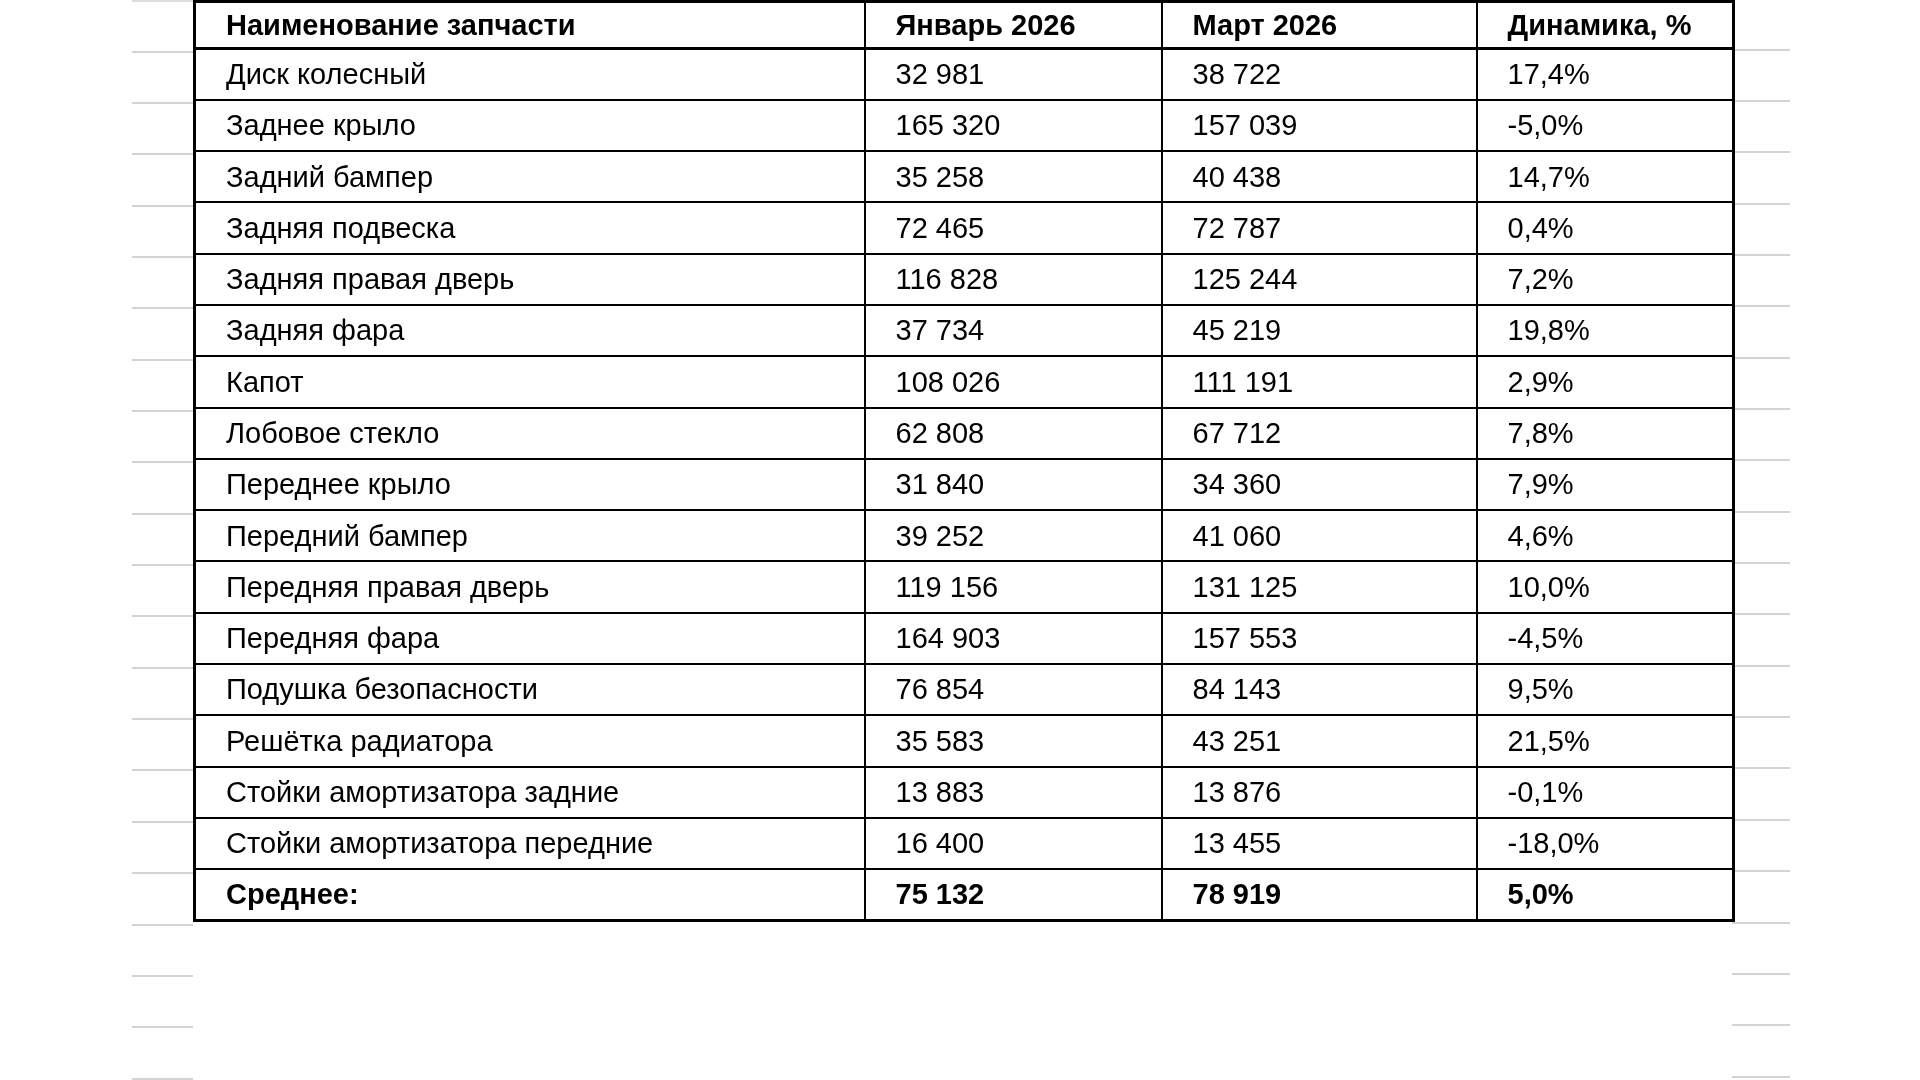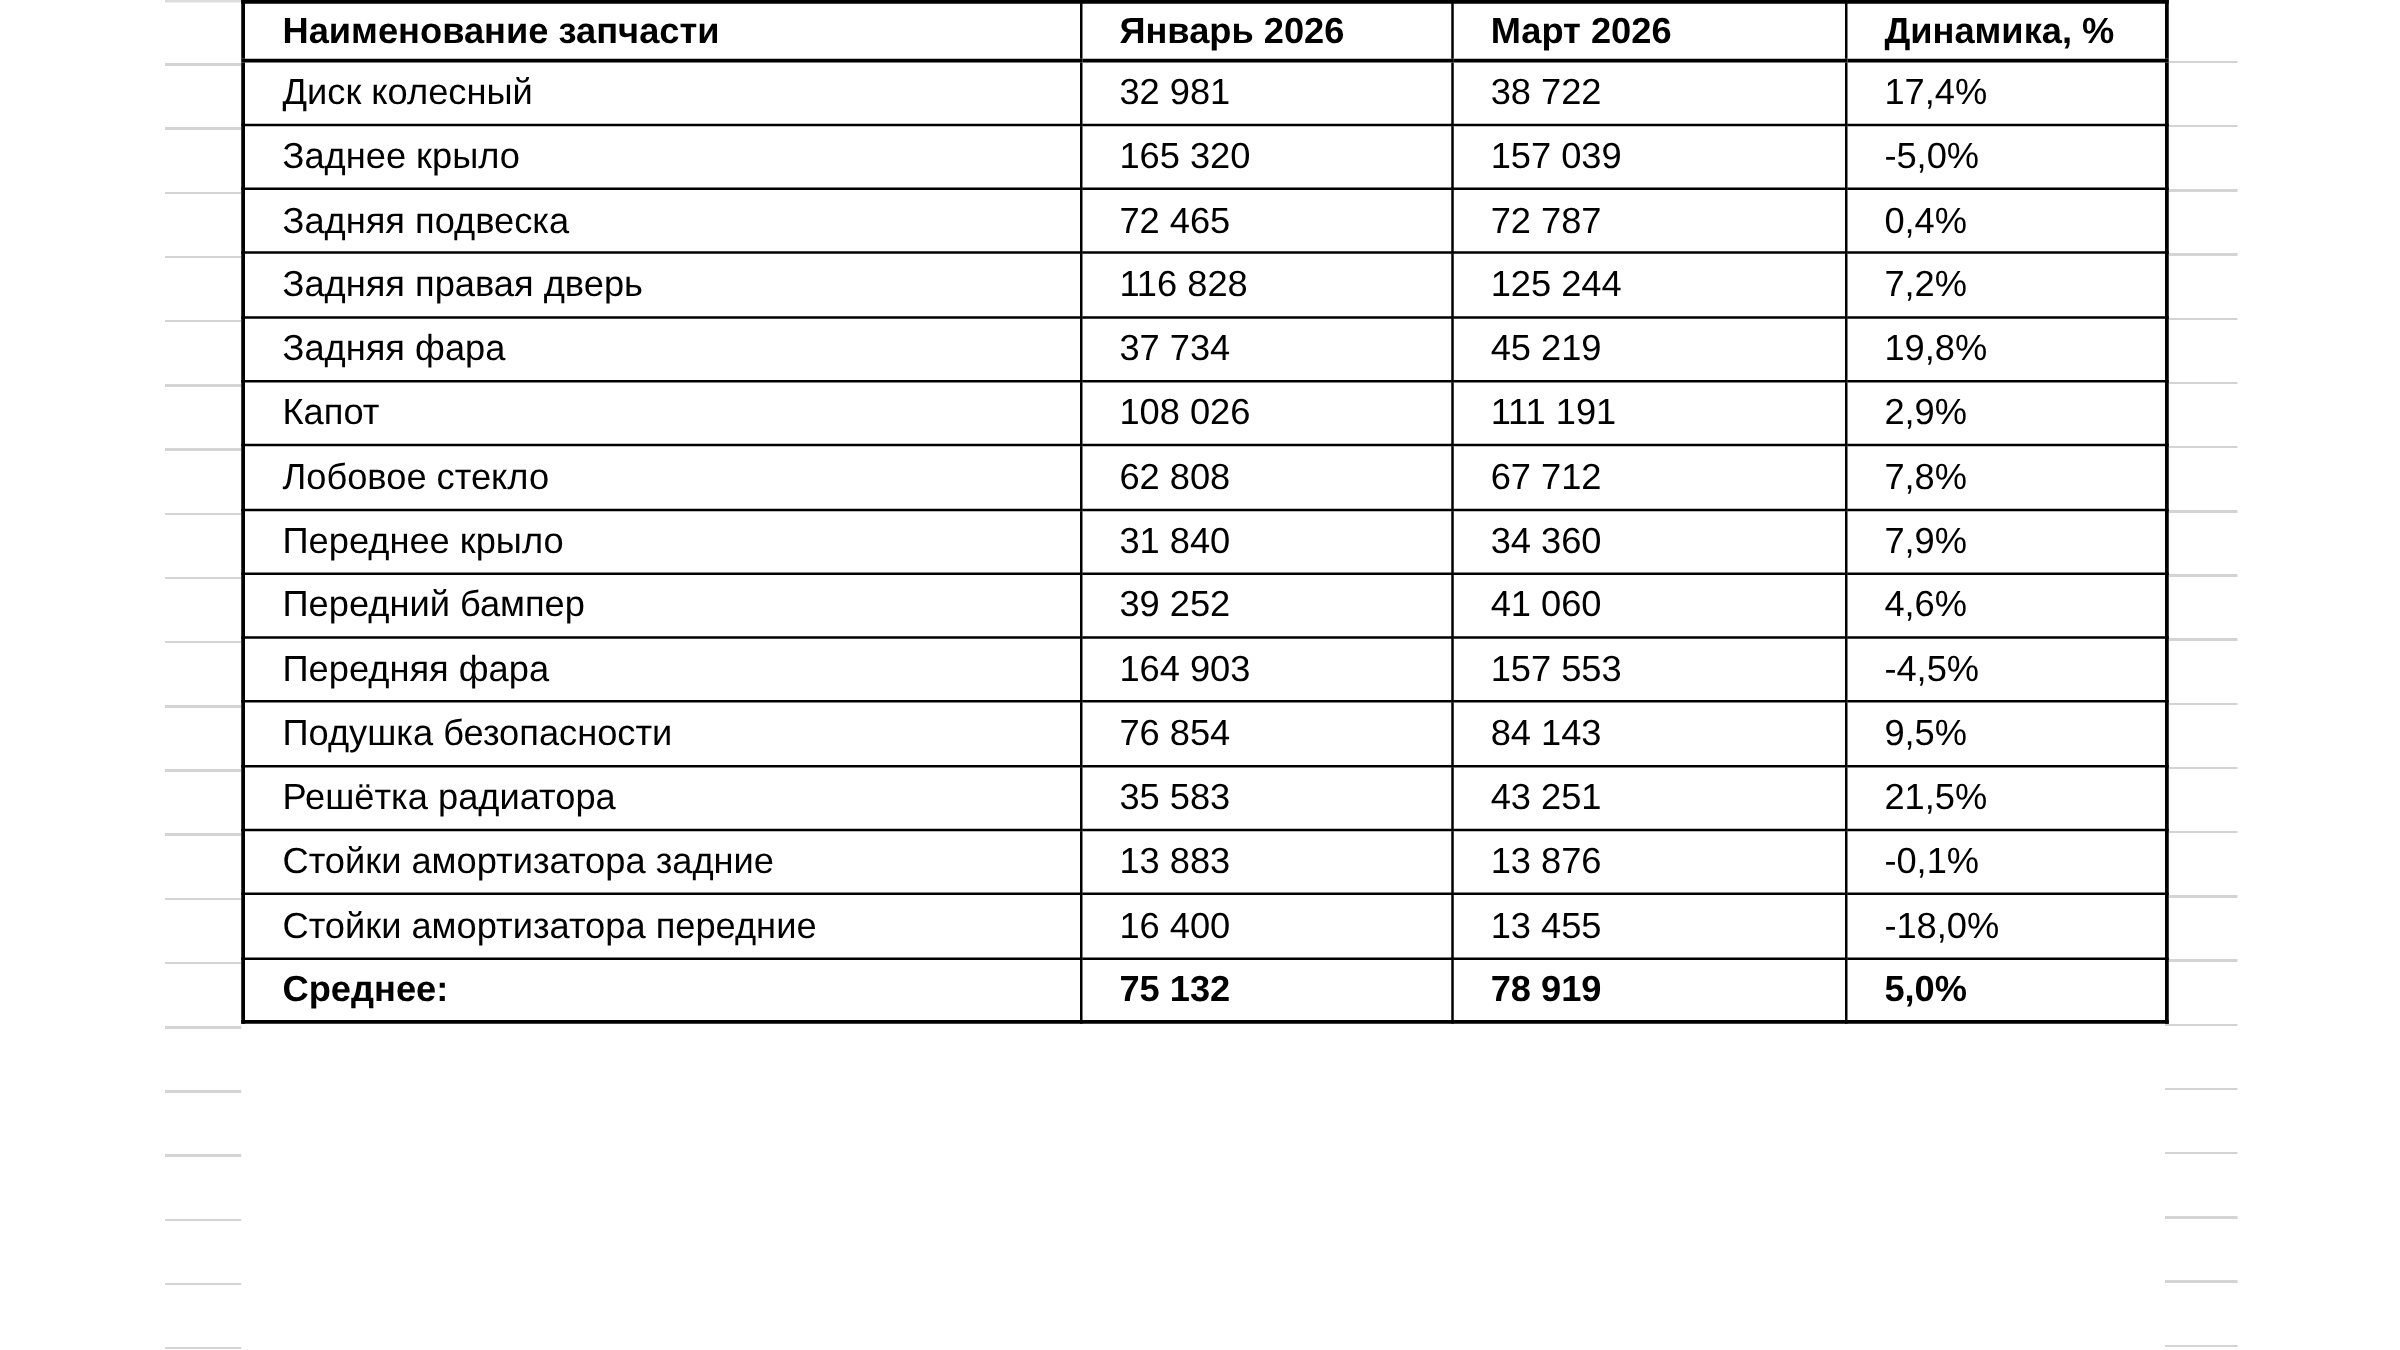--- a/index.html
+++ b/index.html
@@ -75,20 +75,26 @@
         <td>38 722</td>
         <td>17,4%</td>
       </tr>
       <tr>
         <td>Заднее крыло</td>
         <td>165 320</td>
         <td>157 039</td>
         <td>-5,0%</td>
       </tr>
       <tr>
+        <td>Задний бампер</td>
+        <td>35 258</td>
+        <td>40 438</td>
+        <td>14,7%</td>
+      </tr>
+      <tr>
         <td>Задняя подвеска</td>
         <td>72 465</td>
         <td>72 787</td>
         <td>0,4%</td>
       </tr>
       <tr>
         <td>Задняя правая дверь</td>
         <td>116 828</td>
         <td>125 244</td>
         <td>7,2%</td>
@@ -117,20 +123,26 @@
         <td>34 360</td>
         <td>7,9%</td>
       </tr>
       <tr>
         <td>Передний бампер</td>
         <td>39 252</td>
         <td>41 060</td>
         <td>4,6%</td>
       </tr>
       <tr>
+        <td>Передняя правая дверь</td>
+        <td>119 156</td>
+        <td>131 125</td>
+        <td>10,0%</td>
+      </tr>
+      <tr>
         <td>Передняя фара</td>
         <td>164 903</td>
         <td>157 553</td>
         <td>-4,5%</td>
       </tr>
       <tr>
         <td>Подушка безопасности</td>
         <td>76 854</td>
         <td>84 143</td>
         <td>9,5%</td>

